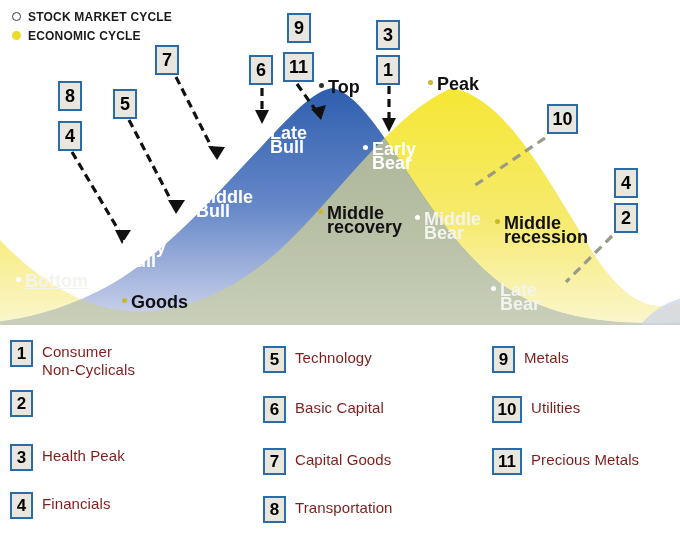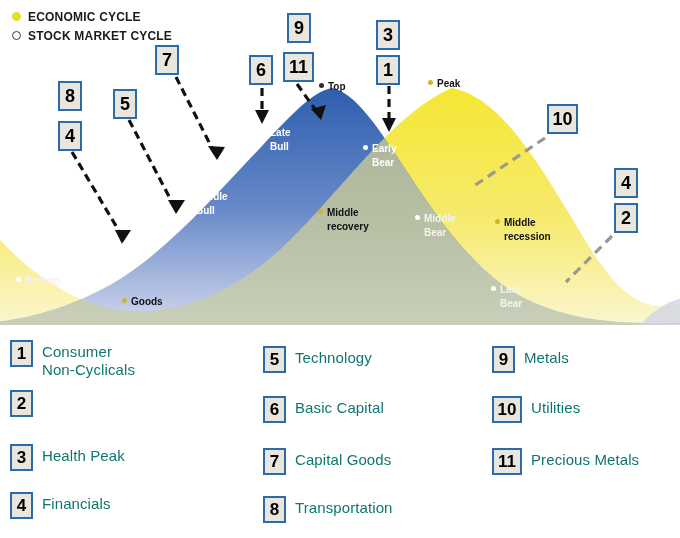--- a/index.html
+++ b/index.html
@@ -71,21 +71,21 @@
     align-items: center;
     justify-content: center;
     z-index: 35;
   }
   .numbox.w1 { width: 24px; height: 30px; }
   .numbox.w2 { width: 31px; height: 30px; }
 
   
   .phase {
     position: absolute;
-    font-size: 10px;
+    font-size: 18px;
     font-weight: 700;
     line-height: 14px;
     z-index: 30;
     white-space: pre-line;
   }
   .phase.white { color: #ffffff; }
   .phase.black { color: #111111; }
   .phase.ghost { color: #f2f4ee; }
   .pdot {
     position: absolute;
@@ -130,21 +130,21 @@
     justify-content: center;
     flex: 0 0 auto;
     width: 23px;
     height: 27px;
     margin-right: 9px;
   }
   .lg-badge.wide { width: 30px; }
   .lg-text {
     font-size: 15px;
     line-height: 18px;
-    color: #0f766e;
+    color: #7f1d1d;
     white-space: pre-line;
     padding-top: 3px;
     letter-spacing: .1px;
   }
 </style>
 </head>
 <body>
 
 <div id="chart-area">
 
@@ -243,26 +243,26 @@
     </g>
 
     <g stroke="#9a9a8a" stroke-width="3.2" stroke-dasharray="9,6" fill="none">
       <line x1="545" y1="138" x2="474" y2="186"></line>
       <line x1="612" y1="236" x2="566" y2="282"></line>
     </g>
   </svg>
 
   <div id="cycle-legend">
     <div class="cyc-row">
+      <span class="cyc-dot hollow"></span>
+      <span class="cyc-label">STOCK MARKET CYCLE</span>
+    </div>
+    <div class="cyc-row">
       <span class="cyc-dot filled"></span>
       <span class="cyc-label">ECONOMIC CYCLE</span>
-    </div>
-    <div class="cyc-row">
-      <span class="cyc-dot hollow"></span>
-      <span class="cyc-label">STOCK MARKET CYCLE</span>
     </div>
   </div>
 
   <div id="phase-layer">
       <span class="pdot white" style="left: 16px; top: 277px;"></span>
       <div class="phase ghost" style="left: 25px; top: 274px; text-decoration: underline;">Bottom</div>
       <span class="pdot white" style="left: 113px; top: 243px;"></span>
       <div class="phase white" style="left: 122px; top: 240px;">Early
 Bull</div>
       <span class="pdot gold" style="left: 122px; top: 298px;"></span>

